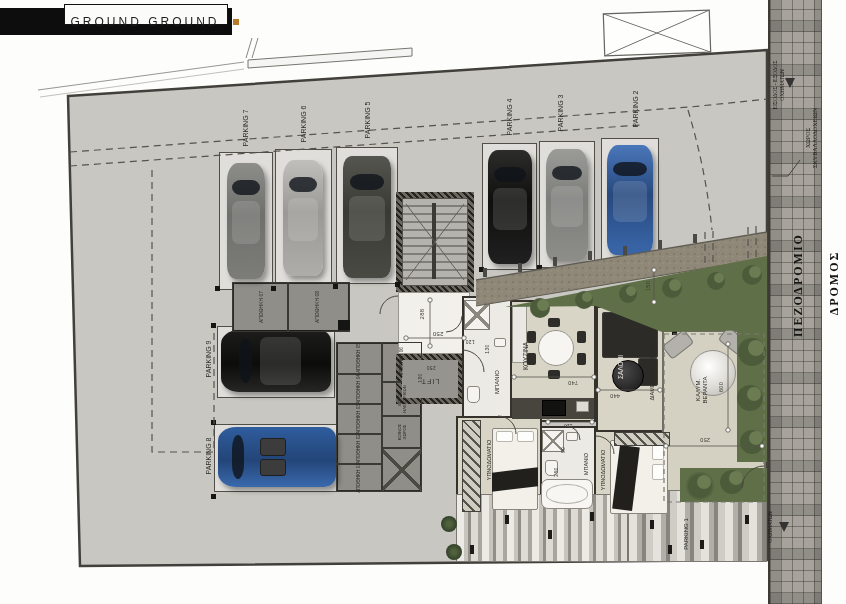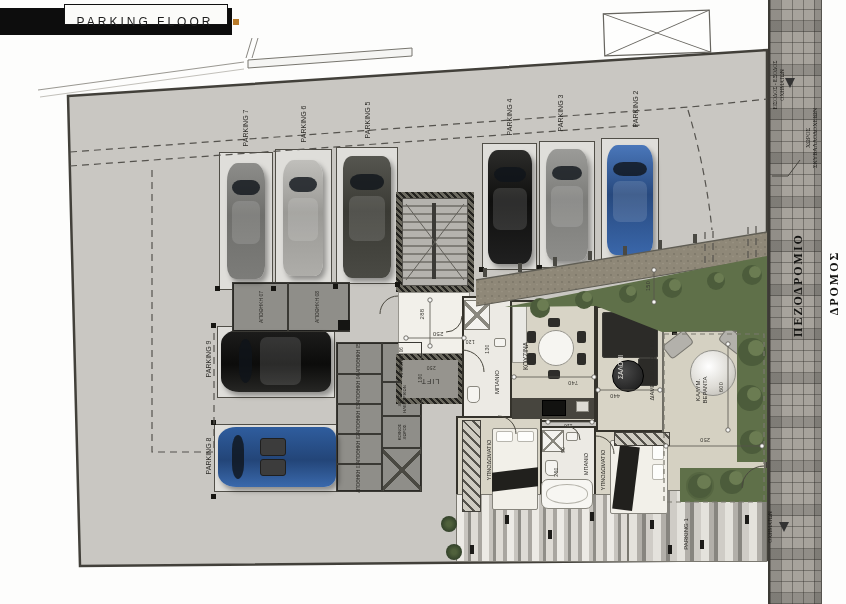--- a/index.html
+++ b/index.html
@@ -104,21 +104,21 @@
     <line x1="258" y1="38" x2="252" y2="58" stroke="#888680" stroke-width="1"></line>
     <g transform="rotate(-2 657 33)">
       <rect x="604" y="12" width="106" height="42" fill="#fefefd" stroke="#66645e" stroke-width="1.2"></rect>
       <line x1="604" y1="12" x2="710" y2="54" stroke="#66645e" stroke-width="1"></line>
       <line x1="604" y1="54" x2="710" y2="12" stroke="#66645e" stroke-width="1"></line>
     </g>
   </svg>
 
   <div class="banner"></div>
   <div class="banner-inner"></div>
-  <span class="lbl banner-title">PARKING FLOOR</span>
+  <span class="lbl banner-title">GROUND GROUND</span>
   <div class="banner-dot"></div>
 
   <div class="sidewalk"></div>
 
   <div class="pbox" style="left:219px;top:152px;width:54px;height:138px"></div>
   <div class="pbox" style="left:275px;top:149px;width:57px;height:138px"></div>
   <div class="pbox" style="left:336px;top:147px;width:62px;height:137px"></div>
   <div class="pbox" style="left:482px;top:143px;width:55px;height:127px"></div>
   <div class="pbox" style="left:539px;top:141px;width:56px;height:127px"></div>
   <div class="pbox" style="left:601px;top:138px;width:58px;height:126px"></div>

